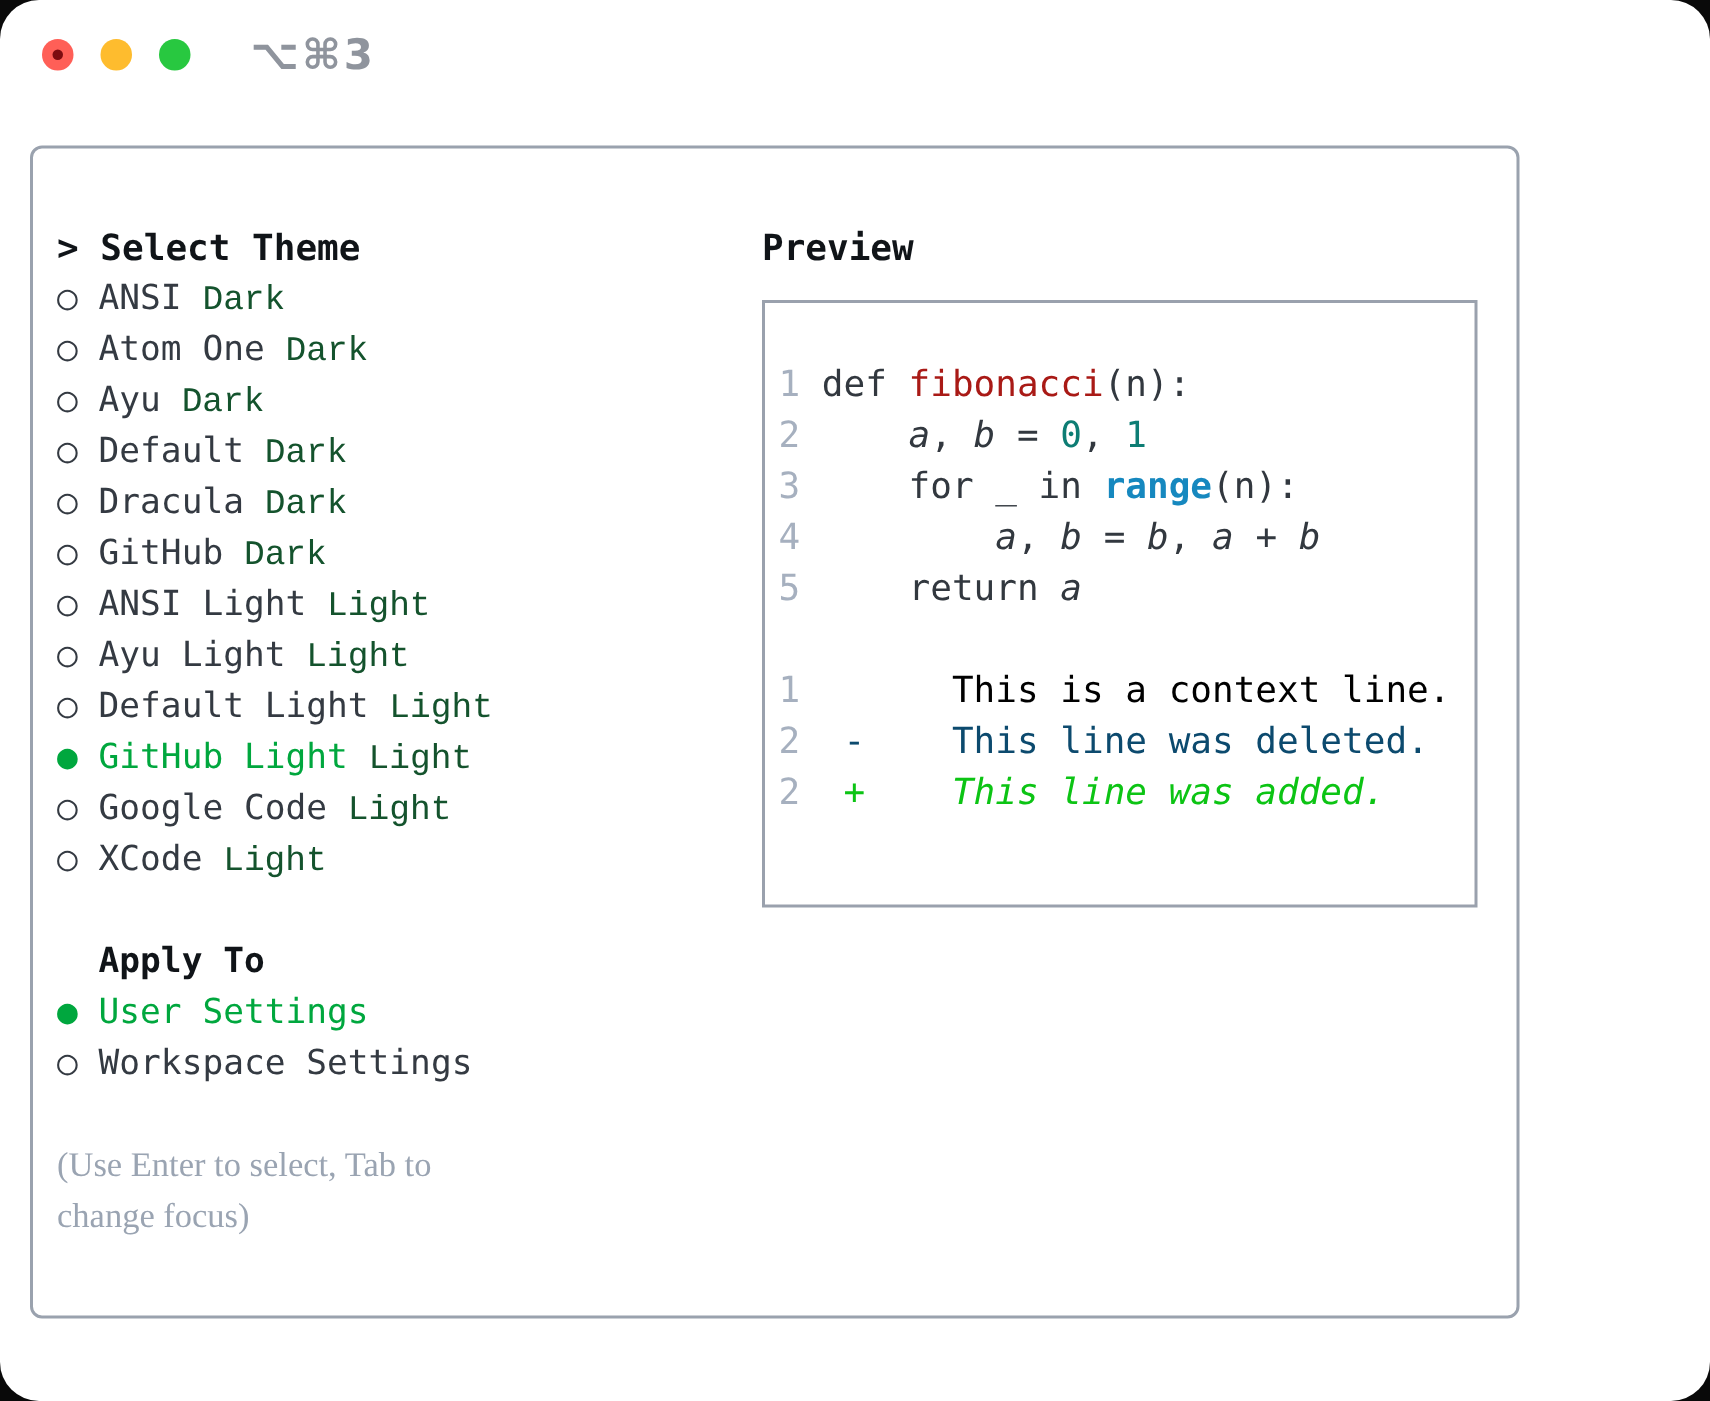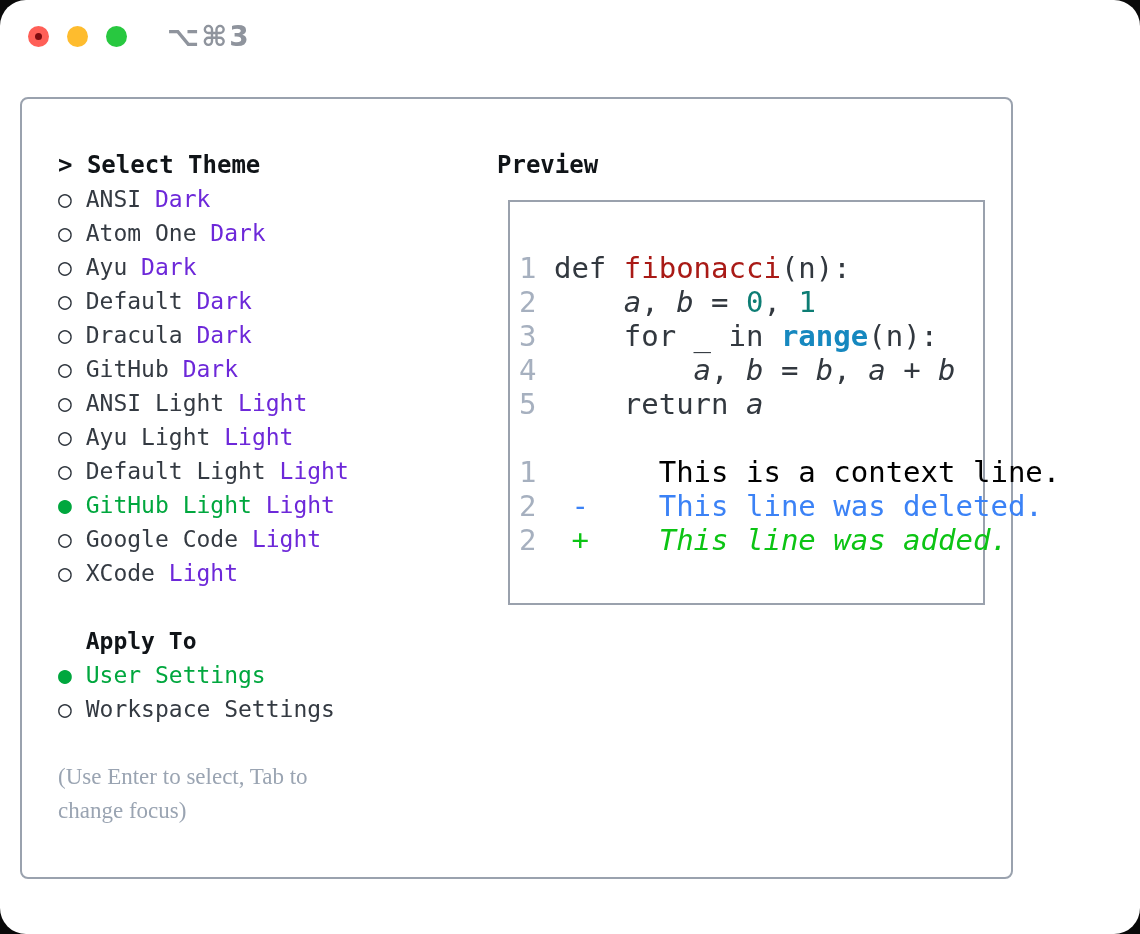--- a/index.html
+++ b/index.html
@@ -13,41 +13,41 @@
   .light-min{left:67px;background:#febc2e;}
   .light-zoom{left:106px;background:#28c840;}
   .win-title{position:absolute;left:167px;top:20px;font-family:"DejaVu Sans",sans-serif;
              font-size:28px;font-weight:600;color:#8f949d;letter-spacing:2px;}
   
   .panel{position:absolute;left:20px;top:97px;width:993px;height:782px;border:2px solid #9aa2ae;
          border-radius:8px;box-sizing:border-box;background:#fff;}
   
   .mono{font-family:"DejaVu Sans Mono",monospace;}
   .list{position:absolute;left:38px;top:148px;font-size:23px;line-height:34px;white-space:pre;color:#343a42;}
-  .line{height:34px;margin-left:20px;}
+  .line{height:34px;}
   .heading{font-weight:bold;color:#101418;font-size:24px;}
-  .variant{color:#6d28d9;}
+  .variant{color:#14532d;font-family:Liberation Mono, monospace;}
   .circle{color:#343a42;}
   .sel, .sel .circle{color:#00a73e;}
   .help{color:#9aa4b2;font-family:Liberation Serif, serif;}
   
-  .preview-heading{position:absolute;left:497px;top:148px;font-size:24px;line-height:34px;
+  .preview-heading{position:absolute;left:508px;top:148px;font-size:24px;line-height:34px;
                    font-weight:bold;color:#101418;white-space:pre;}
   .preview-box{position:absolute;left:508px;top:200px;width:477px;height:405px;
                border:2px solid #9aa1ad;box-sizing:border-box;background:#fff;}
-  .code{position:absolute;left:519px;top:251px;font-size:29px;line-height:34px;white-space:pre;}
+  .code{position:absolute;left:519px;top:239px;font-size:24px;line-height:34px;white-space:pre;}
   .cline{height:34px;}
   .tok-num{color:#a6b0bf;}
   .tok-code{color:#32383f;}
   .tok-func{color:#a91a16;}
   .tok-numlit{color:#0d7d74;}
   .tok-builtin{color:#1688bf;font-weight:bold;}
   .tok-var{color:#32383f;font-style:italic;}
   .tok-ctx{color:#000000;}
-  .tok-del{color:#3b82f6;}
+  .tok-del{color:#0c4a6e;}
   .tok-add{color:#0cc414;font-style:italic;}
 </style>
 </head>
 <body>
 
 <div class="window">
 
   <div class="titlebar">
     <span class="light light-close"></span>
     <span class="light light-min"></span>

